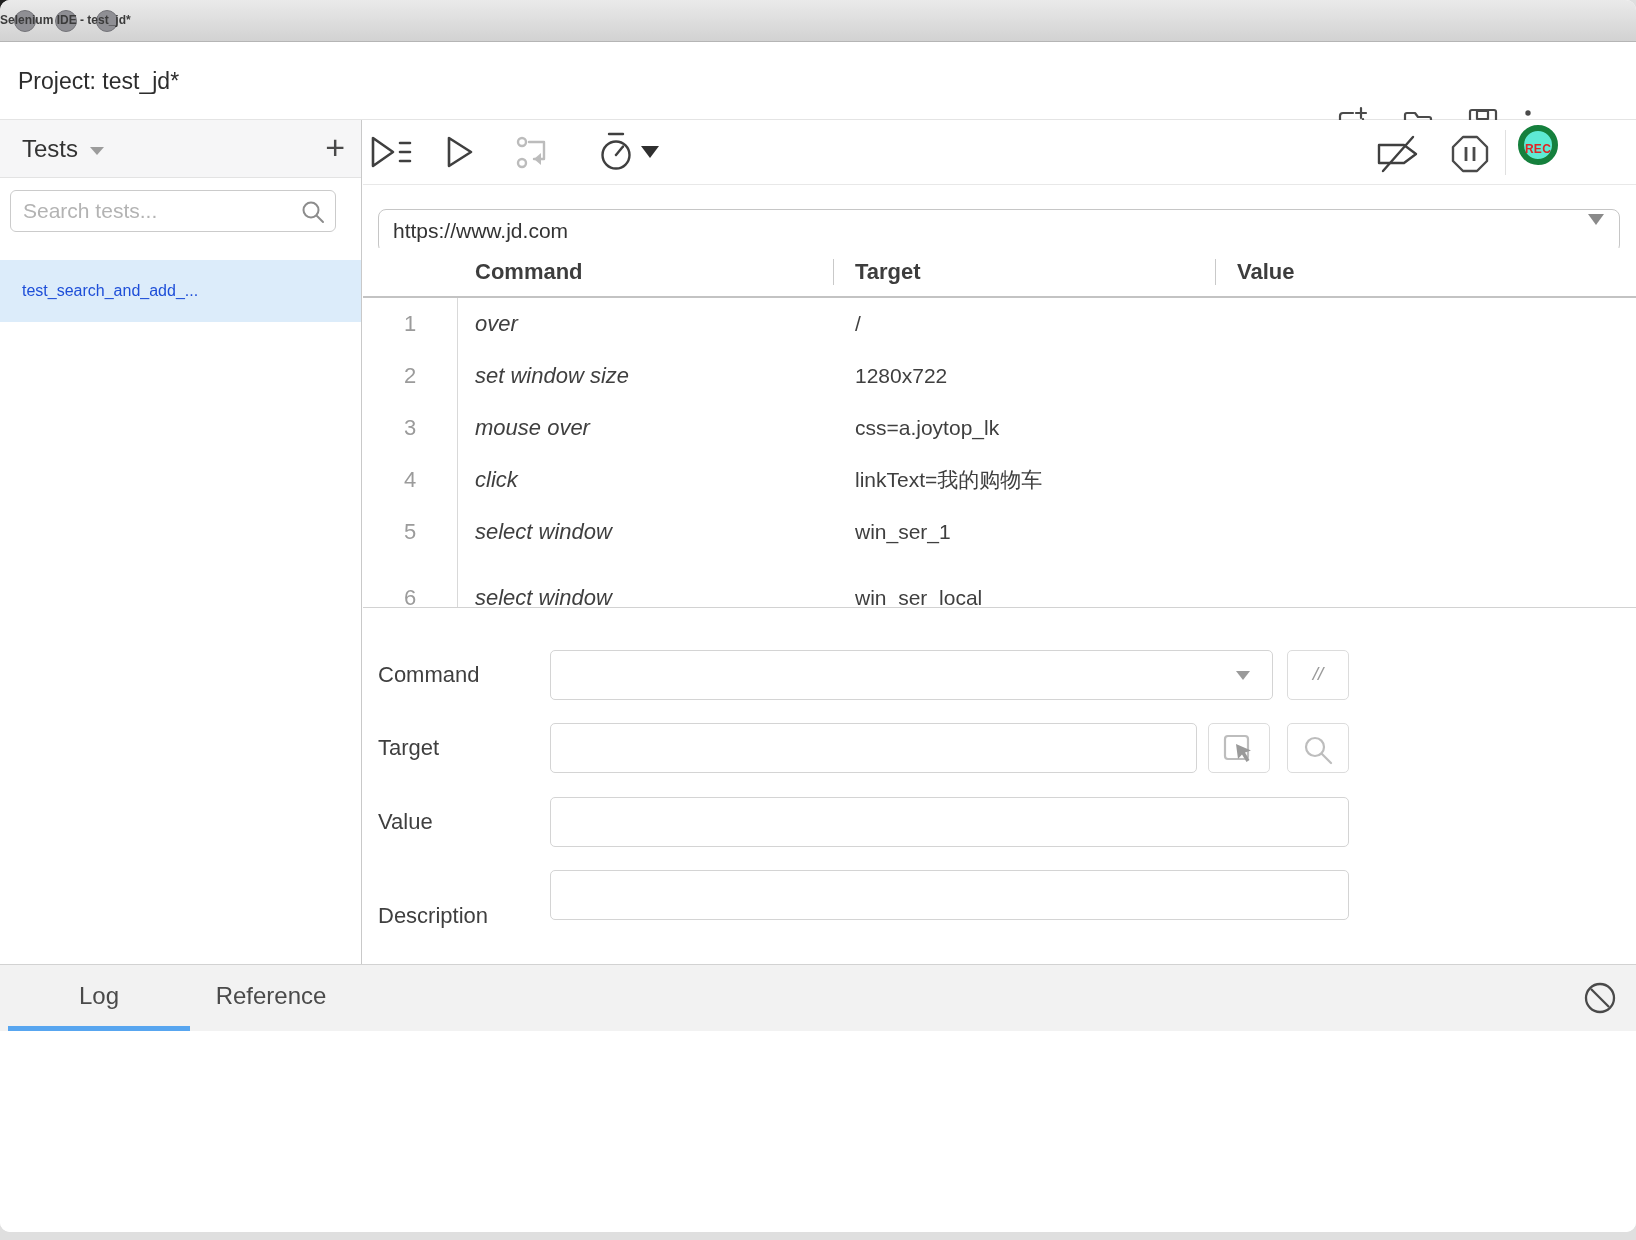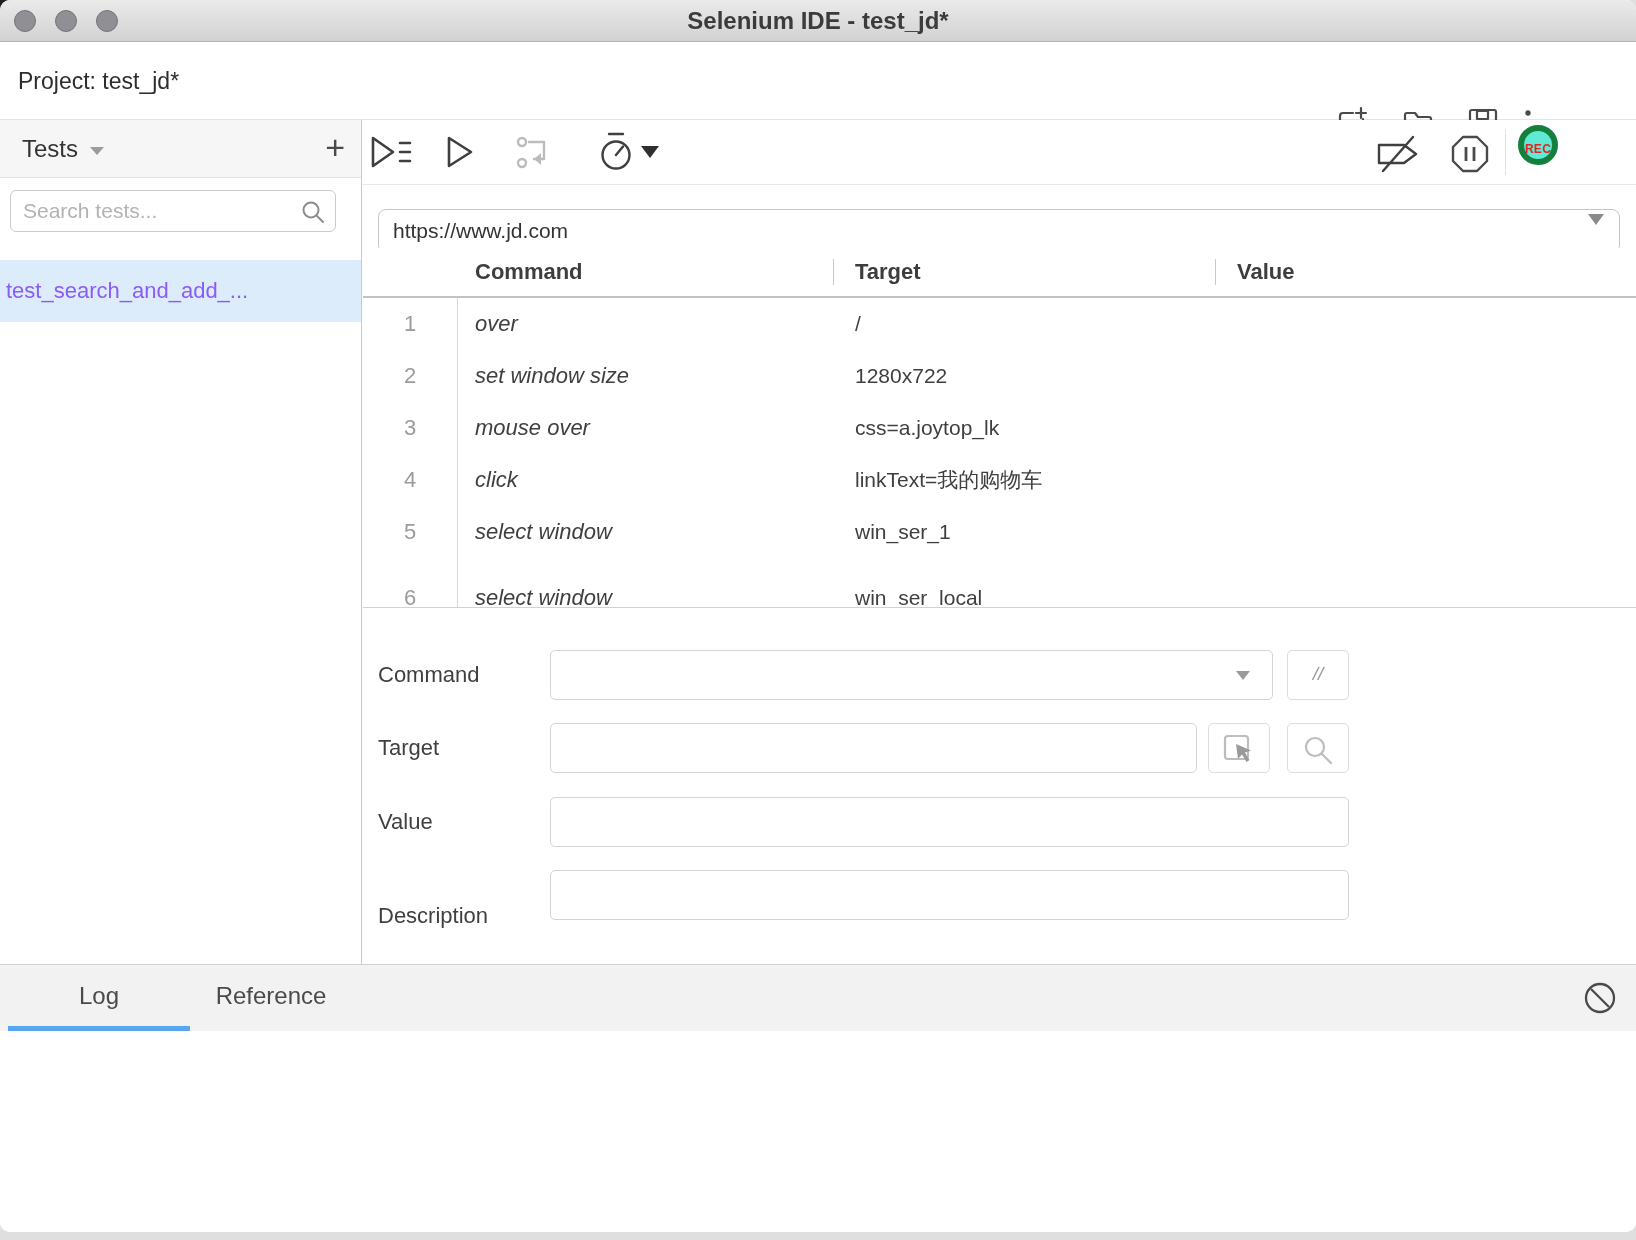--- a/index.html
+++ b/index.html
@@ -8,42 +8,42 @@
   .ab { position:absolute; }
   #corner-dark { position:absolute; left:0; top:0; width:18px; height:18px; background:#1f1f1f; }
   #window { position:absolute; left:0; top:0; width:1636px; height:1232px; background:#fff; border-radius:10px; overflow:hidden; }
 
   
   #titlebar { left:0; top:0; width:1636px; height:42px;
     background:linear-gradient(#eaeaea,#d2d2d2); border-bottom:1px solid #b5b5b5; }
   .tl-btn { position:absolute; top:10px; width:22px; height:22px; border-radius:50%;
     background:#8f8f94; border:1px solid #737378; }
   #tl-close { left:14px; } #tl-min { left:55px; } #tl-max { left:96px; }
-  #win-title { left:0; right:0; top:0; text-align:center; line-height:41px;
-    font-size:24px; font-weight:bold; color:#3b3b3b; }
+  #win-title { left:0; right:0; top:0; text-align:left; line-height:41px;
+    font-size:12px; font-weight:bold; color:#3b3b3b; }
 
   
   #projectbar { left:0; top:42px; width:1636px; height:78px; background:#fff; border-bottom:1px solid #e4e4e4; }
   #project-title { left:18px; top:0; line-height:78px; font-size:23px; font-weight:normal; color:#2d2d2d; }
   .pb-icon { position:absolute; top:64px; cursor:pointer; }
   #ic-new { left:1334px; } #ic-open { left:1400px; } #ic-save { left:1466px; } #ic-menu { left:1524px; top:66px; }
 
   
   #sidebar { left:0; top:120px; width:362px; height:844px; background:#fff; border-right:1px solid #c9c9c9; }
   #tests-header { left:0; top:0; width:361px; height:58px; background:#f6f6f7; border-bottom:1px solid #e3e3e3; }
   #tests-title { left:22px; top:0; line-height:57px; font-size:24px; color:#333; }
   #tests-caret { display:inline-block; width:0; height:0; margin-left:12px;
     border-left:7px solid transparent; border-right:7px solid transparent; border-top:8px solid #9c9c9c; vertical-align:middle; }
   #add-test { right:16px; top:0; line-height:54px; font-size:34px; font-weight:normal; color:#4a4a4a; cursor:pointer; }
   #search-tests { left:10px; top:70px; width:326px; height:42px; border:1px solid #cbcbcb; border-radius:6px;
     font-size:21px; color:#444; padding:0 42px 0 12px; outline:none; }
   #search-tests::placeholder { color:#b3b3b3; }
   #search-tests-icon { left:300px; top:79px; }
   #test-item { left:0; top:140px; width:361px; height:62px; background:#dcecfa; cursor:pointer; }
-  #test-item span { position:absolute; left:6px; line-height:62px; font-size:22px; color:#8b5cf6; }
+  #test-item span { position:absolute; left:22px; line-height:62px; font-size:16px; color:#1d4ed8; }
 
   
   #toolbar { left:363px; top:120px; width:1273px; height:65px; background:#fff; border-bottom:1px solid #e8e8e8; }
   .tb-icon { position:absolute; top:14px; cursor:pointer; }
   #ic-runall { left:7px; } #ic-run { left:82px; } #ic-step { left:152px; } #ic-speed { left:235px; top:11px; }
   #speed-caret { position:absolute; left:278px; top:26px; width:0; height:0;
     border-left:9px solid transparent; border-right:9px solid transparent; border-top:12px solid #2f2f2f; cursor:pointer; }
   #ic-nobreak { left:1012px; } #ic-pause { left:1087px; }
   #tb-divider { position:absolute; left:1142px; top:10px; width:1px; height:45px; background:#e0e0e0; }
   #rec-button { position:absolute; left:1155px; top:5px; width:40px; height:40px; border:6px solid #15803d;

